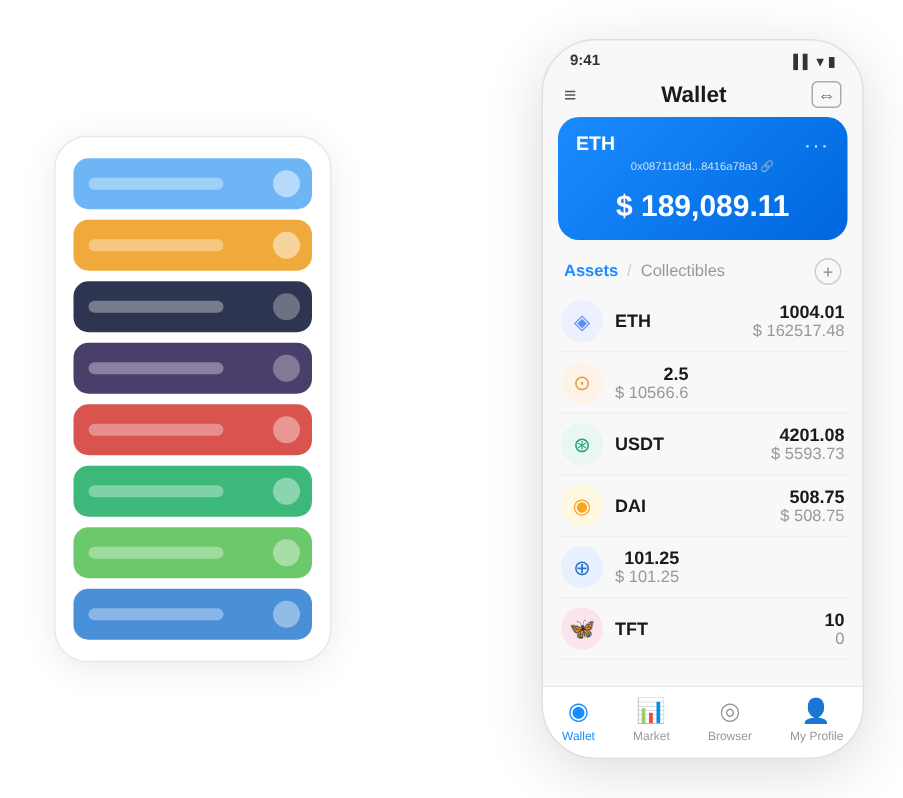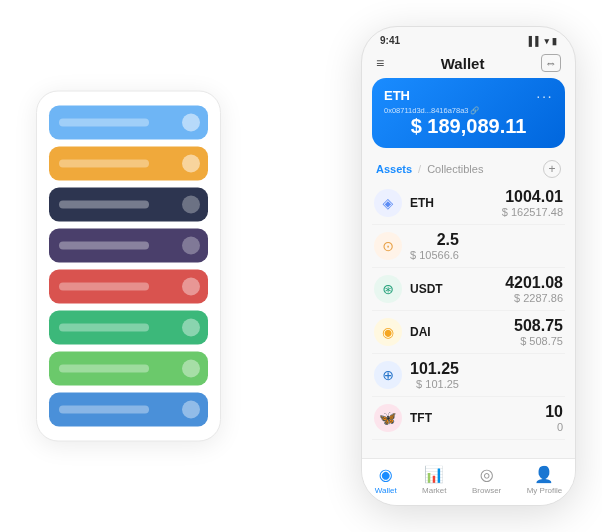--- a/index.html
+++ b/index.html
@@ -157,21 +157,22 @@
 
     .balance-card-more {
       font-size: 14px;
       opacity: 0.8;
       letter-spacing: 1px;
     }
 
     .balance-card-address {
       font-size: 7.5px;
       opacity: 0.75;
-      margin-bottom: 0;
+      margin-bottom: 12px;
+      text-align: center;
     }
 
     .balance-amount {
       font-size: 20px;
       font-weight: 700;
       text-align: center;
     }
 
     
     .assets-header {
@@ -247,21 +248,21 @@
       font-size: 12px;
       font-weight: 600;
       color: #1a1a1a;
     }
 
     .asset-values {
       text-align: right;
     }
 
     .asset-amount {
-      font-size: 16px;
+      font-size: 12px;
       font-weight: 600;
       color: #1a1a1a;
       text-align: right;
     }
 
     .asset-usd {
       font-size: 11px;
       color: #999;
     }
 
@@ -393,21 +394,21 @@
           <div class="asset-values">
             <div class="asset-amount">2.5</div>
             <div class="asset-usd">$ 10566.6</div>
           </div>
         </div>
         <div class="asset-item">
           <div class="asset-icon" style="background: rgb(232, 247, 240); color: rgb(38, 161, 123);">⊛</div>
           <span class="asset-name">USDT</span>
           <div class="asset-values">
             <div class="asset-amount">4201.08</div>
-            <div class="asset-usd">$ 2287.86</div>
+            <div class="asset-usd">$ 5593.73</div>
           </div>
         </div>
         <div class="asset-item">
           <div class="asset-icon" style="background: rgb(255, 248, 224); color: rgb(245, 166, 35);">◉</div>
           <span class="asset-name">DAI</span>
           <div class="asset-values">
             <div class="asset-amount">508.75</div>
             <div class="asset-usd">$ 508.75</div>
           </div>
         </div>

